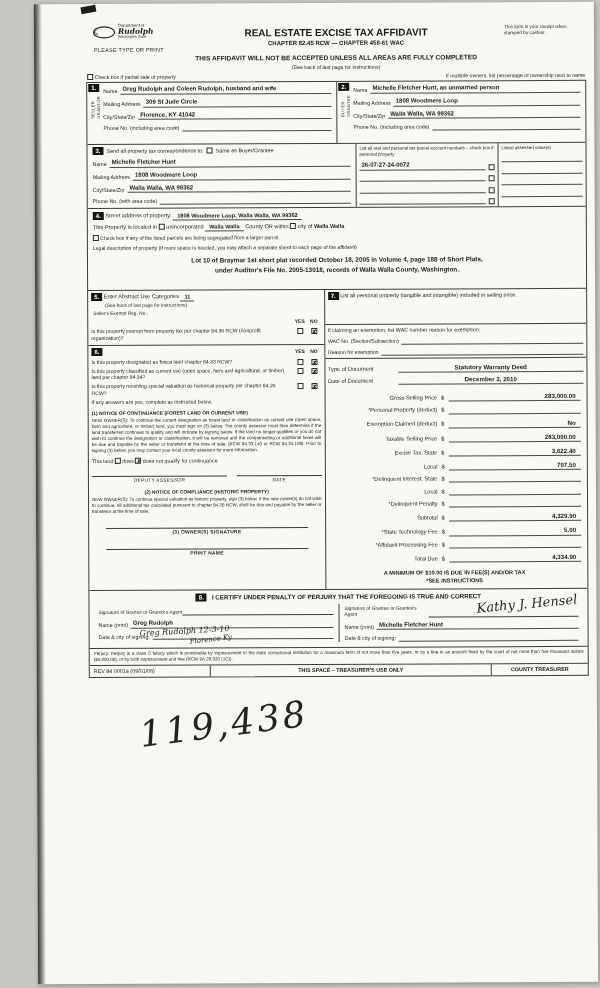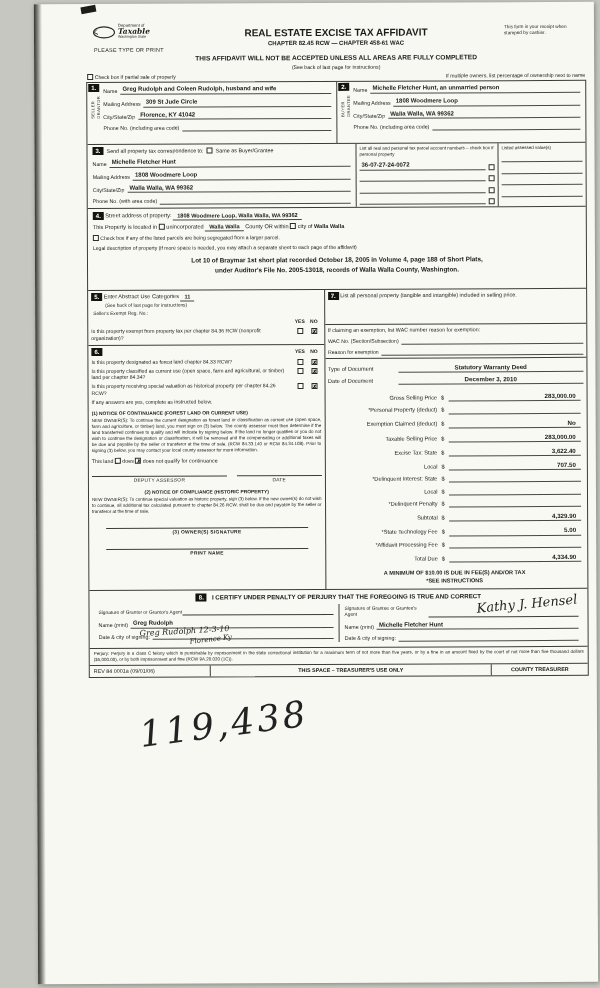--- a/index.html
+++ b/index.html
@@ -137,21 +137,21 @@
   <div class="form">
 
     <div class="hdr">
       <div class="logo">
         <svg width="24" height="15" viewBox="0 0 24 15">
           <ellipse cx="12" cy="7.5" rx="10.5" ry="5.5" fill="none" stroke="#2a2a25" stroke-width="1.1"></ellipse>
           <path d="M2 7.5 L5 4.5 M2 7.5 L6 9.5" stroke="#2a2a25" stroke-width="0.9" fill="none"></path>
         </svg>
         <div class="logo-text">
           <div class="logo-dept">Department of</div>
-          <div class="logo-rev">Taxable</div>
+          <div class="logo-rev">Rudolph</div>
           <div class="logo-state">Washington State</div>
         </div>
       </div>
       <div class="please-type">PLEASE TYPE OR PRINT</div>
       <div class="title">REAL ESTATE EXCISE TAX AFFIDAVIT</div>
       <div class="chapter">CHAPTER 82.45 RCW — CHAPTER 458-61 WAC</div>
       <div class="receipt">This form is your receipt when stamped by cashier.</div>
     </div>
     <div class="warn">THIS AFFIDAVIT WILL NOT BE ACCEPTED UNLESS ALL AREAS ARE FULLY COMPLETED</div>
     <div class="seeback">(See back of last page for instructions)</div>

